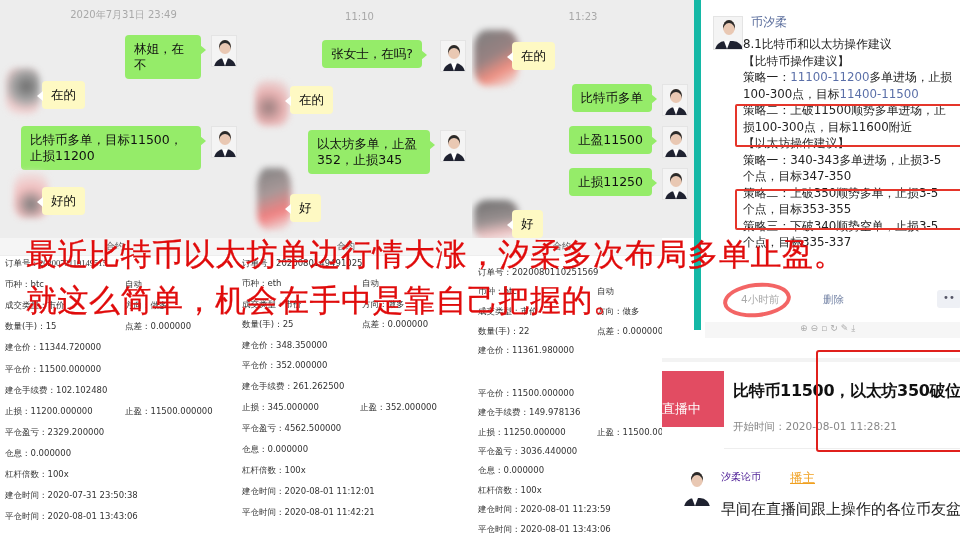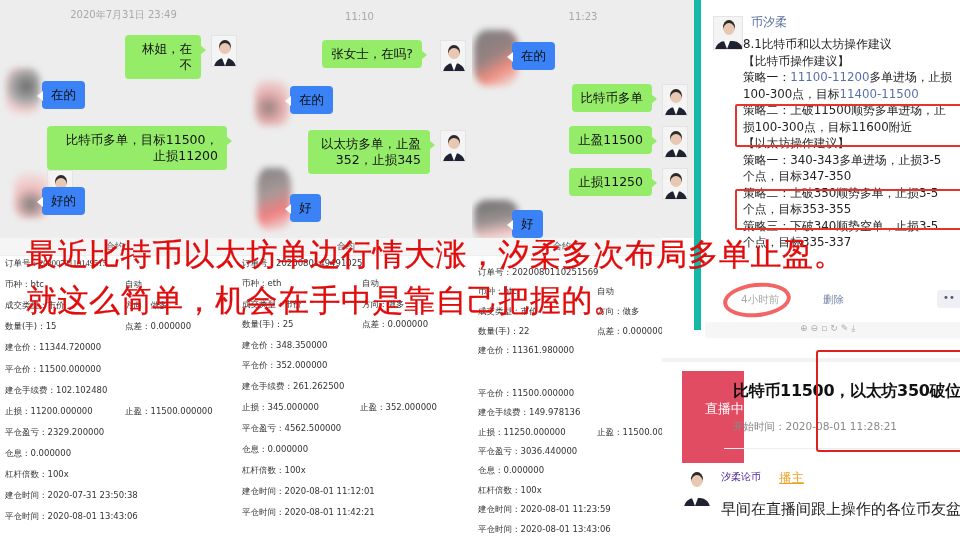--- a/index.html
+++ b/index.html
@@ -5,25 +5,25 @@
   * { box-sizing: border-box; margin: 0; padding: 0; }
   html, body { width: 960px; height: 550px; overflow: hidden; background: #ffffff; }
   body { position: relative; font-family: "DejaVu Sans", "Liberation Sans", sans-serif; color: #222; }
 
   
   .chat { position: absolute; top: 0; height: 238px; background: #ededed; overflow: hidden; }
   .chat-1 { left: 0; width: 247px; }
   .chat-2 { left: 247px; width: 225px; }
   .chat-3 { left: 472px; width: 222px; }
   .chat .time { position: absolute; width: 100%; text-align: center; font-size: 10px; color: #a8a8a8; }
-  .msg { position: absolute; display: flex; align-items: flex-start; text-align: right; }
+  .msg { position: absolute; display: flex; align-items: flex-start; }
   .bubble { font-size: 12.5px; line-height: 16px; padding: 6px 9px; border-radius: 4px; position: relative; color: #111; }
   .bubble.me { background: #95ec69; }
   .bubble.me::after { content: ""; position: absolute; right: -5px; top: 10px; border-left: 6px solid #95ec69; border-top: 5px solid transparent; border-bottom: 5px solid transparent; }
-  .bubble.them { background: #3b82f6; }
+  .bubble.them { background: #fef9c3; }
   .bubble.them::before { content: ""; position: absolute; left: -5px; top: 10px; border-right: 6px solid #fff; border-top: 5px solid transparent; border-bottom: 5px solid transparent; }
   .avatar { width: 26px; height: 32px; background: #f4f4f4; position: relative; overflow: hidden; border: 1px solid #e4e4e4; }
   .avatar .head { position: absolute; left: 7px; top: 4px; width: 12px; height: 14px; border-radius: 50%; background: #e9c8b3; box-shadow: inset 0 3px 0 #2a2a2a; }
   .avatar .body { position: absolute; left: 2px; bottom: -4px; width: 22px; height: 12px; border-radius: 10px 10px 0 0; background: #1f2230; }
   .avatar .collar { position: absolute; left: 10px; bottom: 0; width: 6px; height: 8px; background: #fff; clip-path: polygon(0 0,100% 0,50% 100%); }
   .blur-avatar { position: absolute; width: 34px; height: 46px; border-radius: 30%; filter: blur(3px); opacity: 0.85; }
 
   
   .contract { position: absolute; top: 238px; height: 312px; background: #ffffff; overflow: hidden; }
   .contract-1 { left: 0; width: 230px; }
@@ -47,29 +47,29 @@
   .post .meta .ago { position: absolute; left: 40px; top: 3px; color: #aaa; }
   .post .meta .del { position: absolute; left: 122px; top: 3px; color: #7887a8; }
   .post .meta .more { position: absolute; right: 6px; top: 0; width: 24px; height: 18px; background: #eef0f5; border-radius: 3px; text-align: center; font-size: 10px; line-height: 16px; color: #556; }
   .circle-mark { position: absolute; left: 723px; top: 283px; width: 68px; height: 34px; border: 4px solid #f25454; border-radius: 50%; transform: rotate(-6deg); opacity: 0.9; }
   .toolbar-strip { position: absolute; left: 705px; top: 322px; width: 255px; height: 16px; background: #f6f6f6; }
   .toolbar-strip .icons { position: absolute; left: 95px; top: 1px; font-size: 9px; color: #aaa; letter-spacing: 3px; }
 
   
   .live { position: absolute; left: 662px; top: 340px; width: 298px; height: 210px; background: #fff; overflow: hidden; }
   .live .band { position: absolute; left: 0; top: 18px; width: 298px; height: 4px; background: #f3f3f3; }
-  .live .badge { position: absolute; left: 0; top: 31px; width: 62px; height: 92px; background: #e24c62; color: #fff; font-size: 13px; text-align: right; line-height: 76px; margin-left: 20px; }
+  .live .badge { position: absolute; left: 0; top: 31px; width: 62px; height: 56px; background: #e24c62; color: #fff; font-size: 13px; text-align: left; line-height: 76px; }
   .live .live-title { position: absolute; left: 71px; top: 41px; font-size: 16px; font-weight: bold; color: #111; white-space: nowrap; letter-spacing: -0.3px; }
   .live .start-time { position: absolute; left: 71px; top: 80px; font-size: 10.5px; color: #888; white-space: nowrap; }
   .live .divider { position: absolute; left: 62px; top: 108px; width: 236px; height: 1px; background: #eee; }
   .live .host-avatar { position: absolute; left: 20px; top: 128px; width: 30px; height: 38px; background: #fff; border: none; }
   .live .host-avatar .head { left: 9px; top: 4px; width: 12px; height: 15px; }
   .live .host-avatar .body { left: 2px; width: 26px; }
   .live .host-name { position: absolute; left: 59px; top: 130px; font-size: 10px; color: #4c1d95; }
-  .live .host-tag { position: absolute; left: 117px; top: 130px; font-size: 12.5px; color: #f0a020; text-decoration: underline; }
+  .live .host-tag { position: absolute; left: 128px; top: 130px; font-size: 12.5px; color: #f0a020; text-decoration: underline; }
   .live .host-msg { position: absolute; left: 59px; top: 160px; font-size: 15px; color: #222; white-space: nowrap; }
   .live-box { position: absolute; left: 816px; top: 350px; width: 150px; height: 102px; border: 2px solid #e0201c; border-radius: 3px; }
 
   
   .caption { position: absolute; left: 26px; font-size: 31px; color: #e00b0b; white-space: nowrap; letter-spacing: 0.5px; line-height: 36px; -webkit-text-stroke: 0.3px #e00b0b; }
   .caption-1 { top: 236px; }
   .caption-2 { top: 282px; }
 </style>
 </head>
 <body>
@@ -84,21 +84,21 @@
         <span class="body"></span>
         <span class="collar"></span>
       </div>
   </div>
 
   <div class="blur-avatar" style="left:6px; top:68px; background:radial-gradient(circle at 60% 40%,#555 0,#999 40%,#f2c9c9 70%,#ededed 100%);"></div>
   <div class="msg" style="left:42px; top:81px;">
     <div class="bubble them">在的</div>
   </div>
 
-  <div class="msg" style="right:10px; top:126px;flex-direction:column;">
+  <div class="msg" style="right:10px; top:126px;">
     <div class="bubble me" style="margin-right:10px; width:180px;">比特币多单，目标11500，止损11200</div>
     <div class="avatar">
         <span class="head"></span>
         <span class="body"></span>
         <span class="collar"></span>
       </div>
   </div>
 
   <div class="blur-avatar" style="left:14px; top:172px; background:radial-gradient(circle at 50% 70%,#666 0,#f3b8b8 45%,#ededed 100%);"></div>
   <div class="msg" style="left:42px; top:187px;">

